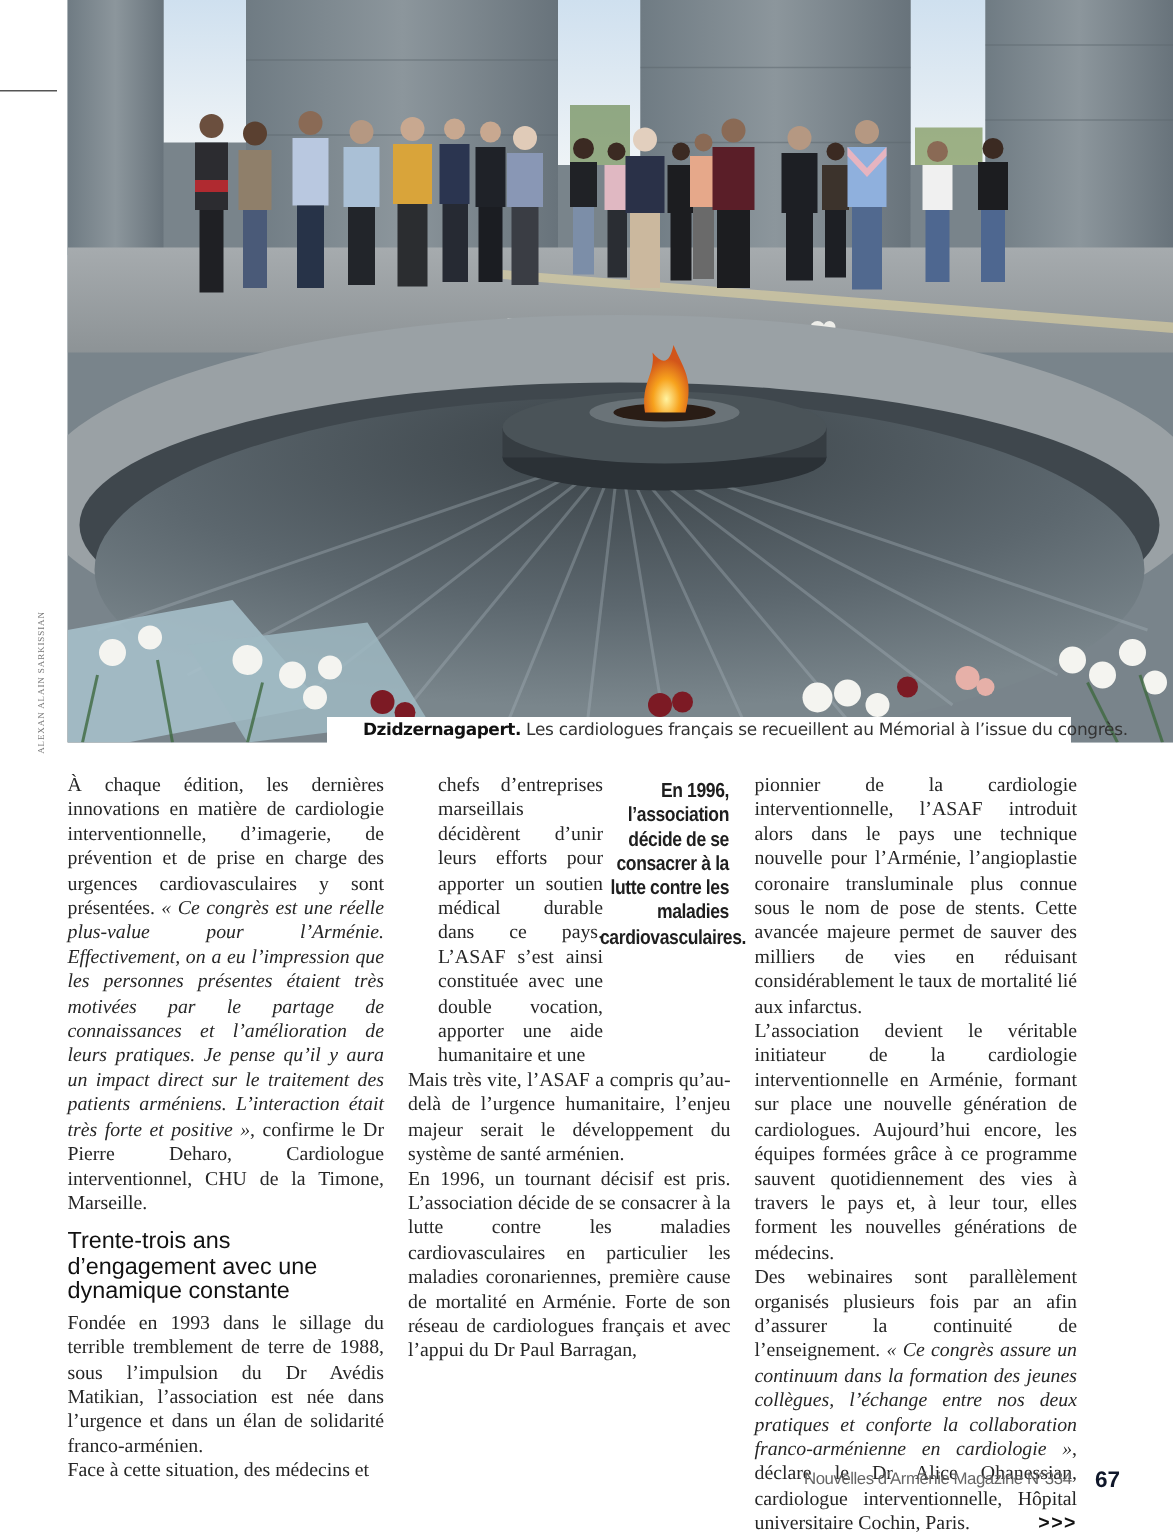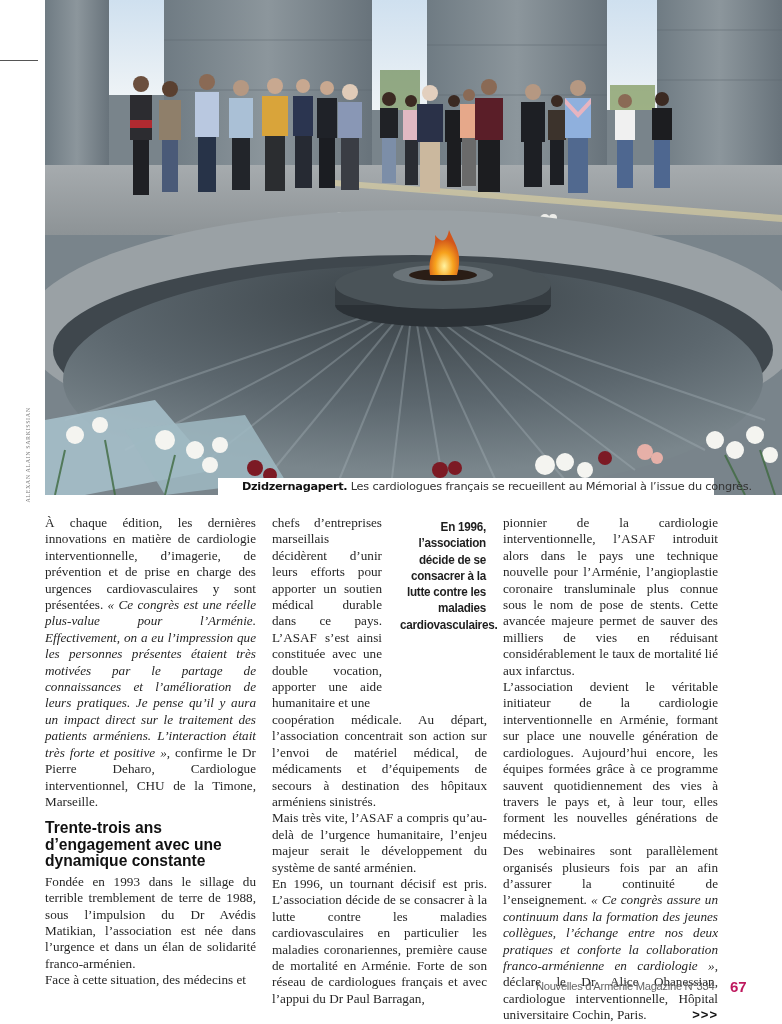--- a/index.html
+++ b/index.html
@@ -16,29 +16,29 @@
   .caption { position:absolute; left:218px; top:478px; width:496px; height:18px; background:#ffffff; font-family:"DejaVu Sans", sans-serif; font-size:11.3px; line-height:18px; color:#333; padding-left:24px; box-sizing:border-box; white-space:nowrap; letter-spacing:-0.2px; }
   .caption b { color:#111; font-weight:bold; letter-spacing:-0.3px; }
 
   .col { position:absolute; font-size:13.2px; line-height:16.4px; text-align:justify; color:#262626; }
   .col p { margin:0; }
   .col i { font-style:italic; }
   .col1 { left:45px; top:515px; width:211px; }
   .col2 { left:272px; top:515px; width:215px; }
   .col3 { left:503px; top:515px; width:215px; }
 
-  .wrap-float { float:left; width:110px; }
+  .wrap-float { float:left; width:110px;margin-left:20px; }
   .pullquote { position:absolute; left:386px; top:519px; width:100px; text-align:right; font-family:"Liberation Sans", sans-serif; font-weight:bold; font-size:13.6px; line-height:16.3px; color:#1e1e1e; letter-spacing:-0.3px; transform:scaleX(0.86); transform-origin:right top; }
 
-  .subhead { font-family:"Liberation Sans", sans-serif; font-weight:bold; font-size:15.6px; line-height:16.5px; color:#111; margin:10px 0 4px 0 !important; text-align:left; }
+  .subhead { font-family:"Liberation Sans", sans-serif; font-weight:normal; font-size:15.6px; line-height:16.5px; color:#111; margin:10px 0 4px 0 !important; text-align:left; }
 
   .more { font-family:"Liberation Sans", sans-serif; font-weight:bold; font-size:13px; float:right; color:#111; letter-spacing:1px; }
 
   .footer { position:absolute; top:980px; left:508px; font-family:Liberation Sans, sans-serif; font-size:11.2px; color:#666; letter-spacing:-0.3px;margin-left:28px; }
-  .page-num { position:absolute; top:978px; left:730px; font-family:"Liberation Sans", sans-serif; font-weight:bold; font-size:15px; color:#be185d;text-align:center; }
+  .page-num { position:absolute; top:978px; left:730px; font-family:"Liberation Sans", sans-serif; font-weight:bold; font-size:15px; color:#0f172a;text-align:center; }
 </style>
 </head>
 <body>
 
 <div class="top-rule"></div>
 
 <div class="photo-credit">
   <span>Alexan Alain Sarkissian</span>
 </div>
 
@@ -275,21 +275,20 @@
   <p class="subhead">Trente-trois ans d’engagement avec une dynamique constante</p>
   <p>Fondée en 1993 dans le sillage du terrible tremblement de terre de 1988, sous l’impulsion du Dr Avédis Matikian, l’association est née dans l’urgence et dans un élan de solidarité franco-arménien.</p>
   <p>Face à cette situation, des médecins et</p>
 </div>
 
 <div class="col col2">
   <div class="wrap-float">
     <p style="text-align:justify;">chefs d’entreprises marseillais décidèrent d’unir leurs efforts pour apporter un soutien médical durable dans ce pays. L’ASAF s’est ainsi constituée avec une double vocation, apporter une aide humanitaire et une</p>
   </div>
   <div style="clear:both;"></div>
-  <p>coopération médicale. Au départ, l’association concentrait son action sur l’envoi de matériel médical, de médicaments et d’équipements de secours à destination des hôpitaux arméniens sinistrés.</p>
   <p>Mais très vite, l’ASAF a compris qu’au-delà de l’urgence humanitaire, l’enjeu majeur serait le développement du système de santé arménien.</p>
   <p>En 1996, un tournant décisif est pris. L’association décide de se consacrer à la lutte contre les maladies cardiovasculaires en particulier les maladies coronariennes, première cause de mortalité en Arménie. Forte de son réseau de cardiologues français et avec l’appui du Dr Paul Barragan,</p>
 </div>
 
 <div class="pullquote">En 1996, l’association décide de se consacrer à la lutte contre les maladies cardiovasculaires.</div>
 
 <div class="col col3">
   <p>pionnier de la cardiologie interventionnelle, l’ASAF introduit alors dans le pays une technique nouvelle pour l’Arménie, l’angioplastie coronaire transluminale plus connue sous le nom de pose de stents. Cette avancée majeure permet de sauver des milliers de vies en réduisant considérablement le taux de mortalité lié aux infarctus.</p>
   <p>L’association devient le véritable initiateur de la cardiologie interventionnelle en Arménie, formant sur place une nouvelle génération de cardiologues. Aujourd’hui encore, les équipes formées grâce à ce programme sauvent quotidiennement des vies à travers le pays et, à leur tour, elles forment les nouvelles générations de médecins.</p>
   <p><span>Des webinaires sont parallèlement organisés plusieurs fois par an afin d’assurer la continuité de l’enseignement. </span><i>« Ce congrès assure un continuum dans la formation des jeunes collègues, l’échange entre nos deux pratiques et conforte la collaboration franco-arménienne en cardiologie »</i><span>, déclare le Dr Alice Ohanessian, cardiologue interventionnelle, Hôpital universitaire Cochin, Paris.</span> <span class="more">&gt;&gt;&gt;</span></p>

